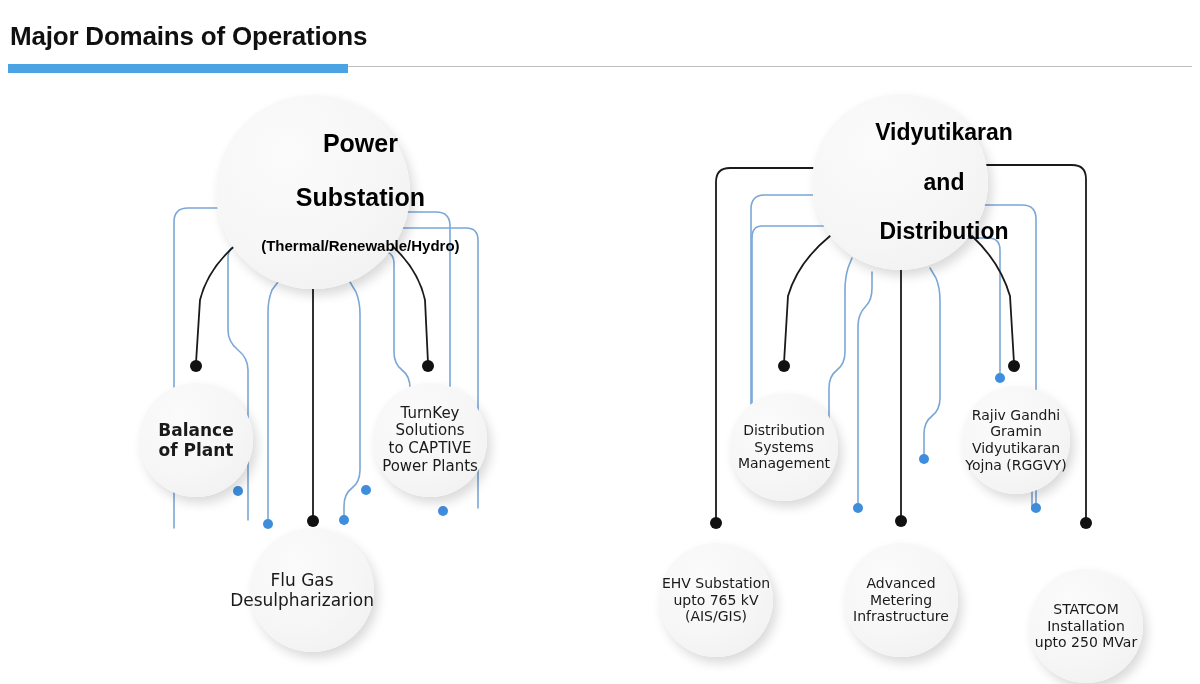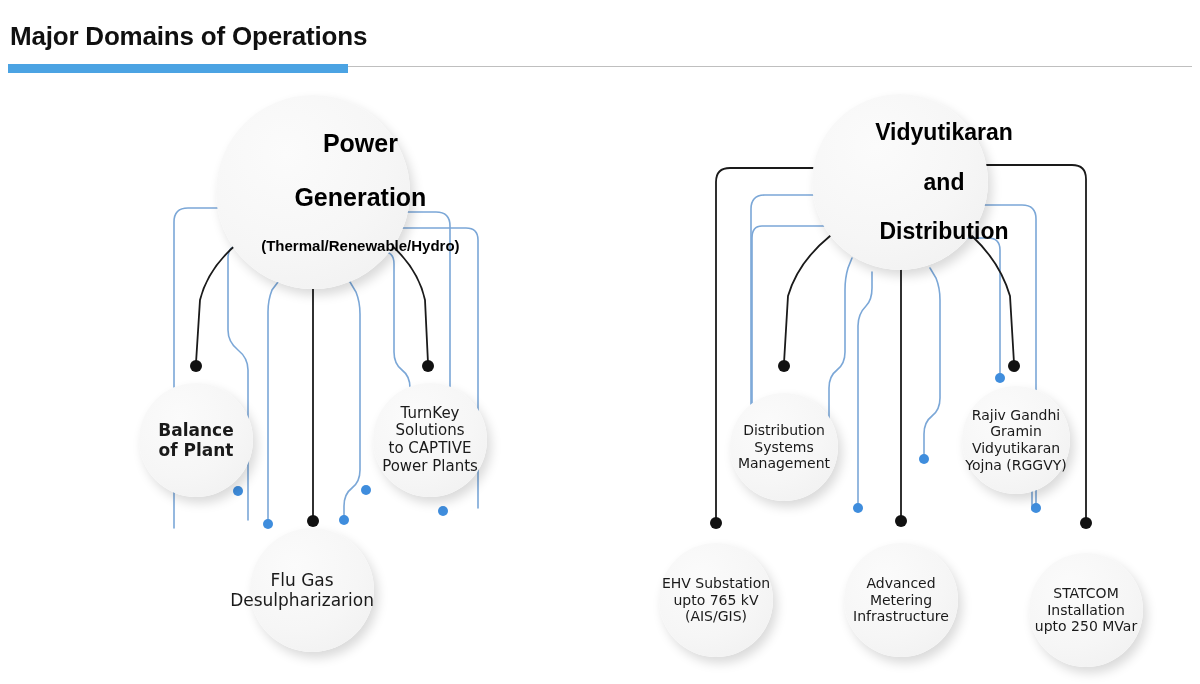--- a/index.html
+++ b/index.html
@@ -143,21 +143,21 @@
         <circle cx="1014" cy="366" r="6"></circle>
         <circle cx="1086" cy="523" r="6"></circle>
       </g>
 
     </g>
   </svg>
 
   <div class="node root" style="left:216px;top:95px;width:194px;height:194px;font-size:25px;">
     <span>
       <span>Power</span><br>
-      <span>Generation</span><br>
+      <span>Substation</span><br>
       <span class="sub">(Thermal/Renewable/Hydro)</span>
     </span>
   </div>
 
   <div class="node leaf" style="left:139px;top:383px;width:114px;height:114px;font-size:17px;">
     <span style="white-space:pre-line;font-weight:bold;">Balance
 of Plant</span>
   </div>
 
   <div class="node leaf" style="left:373px;top:383px;width:114px;height:114px;font-size:15px;">
@@ -198,19 +198,19 @@
 Vidyutikaran
 Yojna (RGGVY)</span>
   </div>
 
   <div class="node leaf" style="left:844px;top:543px;width:114px;height:114px;font-size:14px;">
     <span style="white-space:pre-line;">Advanced
 Metering
 Infrastructure</span>
   </div>
 
-  <div class="node leaf" style="left:1029px;top:553px;width:114px;height:114px;font-size:14px;">
+  <div class="node leaf" style="left:1029px;top:569px;width:114px;height:114px;font-size:14px;">
     <span style="white-space:pre-line;">STATCOM
 Installation
 upto 250 MVar</span>
   </div>
 
 </div>
 
 </body></html>

